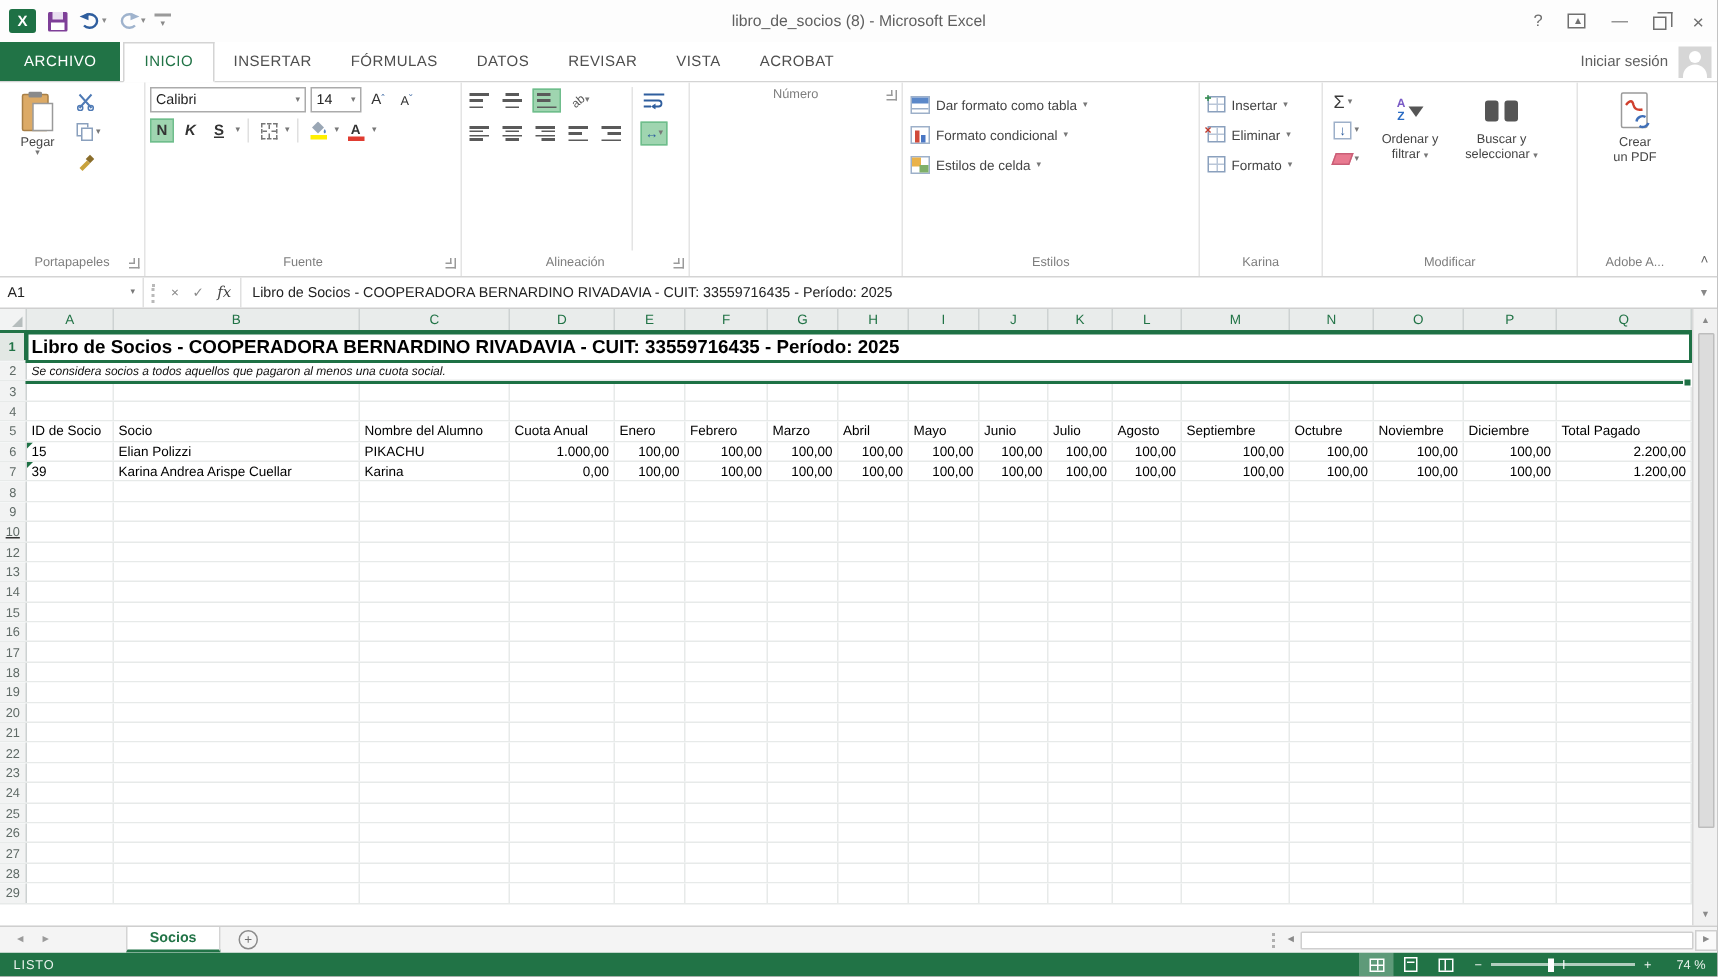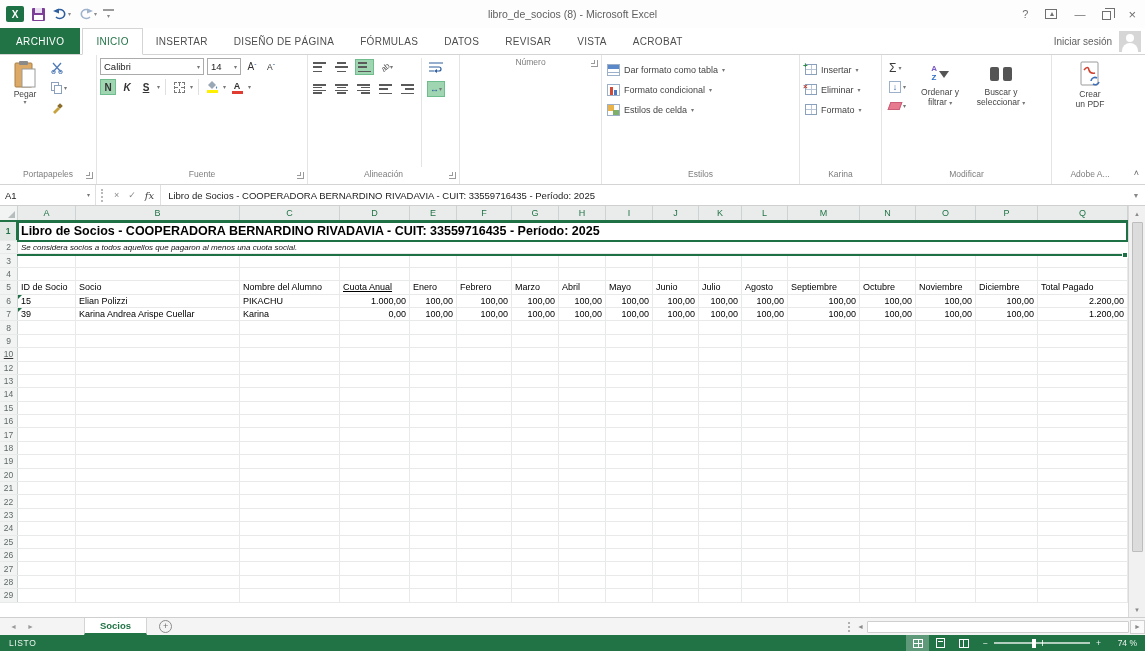--- a/index.html
+++ b/index.html
@@ -163,21 +163,20 @@
       <span class="restoreic"></span>
       <span class="ctl" style="font-size:13px">×</span>
     </div>
   </div>
 
   <div class="tabrow">
     <div class="filetab">ARCHIVO</div>
     <div class="rtabs">
         <div class="rtab active">INICIO</div>
         <div class="rtab">INSERTAR</div>
-        <div class="rtab">DISEÑO DE PÁGINA</div>
         <div class="rtab">FÓRMULAS</div>
         <div class="rtab">DATOS</div>
         <div class="rtab">REVISAR</div>
         <div class="rtab">VISTA</div>
         <div class="rtab">ACROBAT</div>
       </div>
     <div class="signin">
       <span>Iniciar sesión</span>
       <span class="avatar"></span>
     </div>
@@ -579,21 +578,21 @@
             <div class="cell" style="width: 56px;"></div>
             <div class="cell" style="width: 60px;"></div>
             <div class="cell" style="width: 62px;"></div>
             <div class="cell" style="width: 90px;"></div>
           </div>
           <div class="grow" style="height: 13.4px;">
             <div class="rn">5</div>
             <div class="cell" style="width: 58px;">ID de Socio</div>
             <div class="cell" style="width: 164px;">Socio</div>
             <div class="cell" style="width: 100px;">Nombre del Alumno</div>
-            <div class="cell" style="width: 70px; text-decoration: underline;">Cuota Anual</div>
+            <div class="cell" style="width: 70px;">Cuota Anual</div>
             <div class="cell" style="width: 47px;">Enero</div>
             <div class="cell" style="width: 55px;">Febrero</div>
             <div class="cell" style="width: 47px;">Marzo</div>
             <div class="cell" style="width: 47px;">Abril</div>
             <div class="cell" style="width: 47px;">Mayo</div>
             <div class="cell" style="width: 46px;">Junio</div>
             <div class="cell" style="width: 43px;">Julio</div>
             <div class="cell" style="width: 46px;">Agosto</div>
             <div class="cell" style="width: 72px;">Septiembre</div>
             <div class="cell" style="width: 56px;">Octubre</div>

